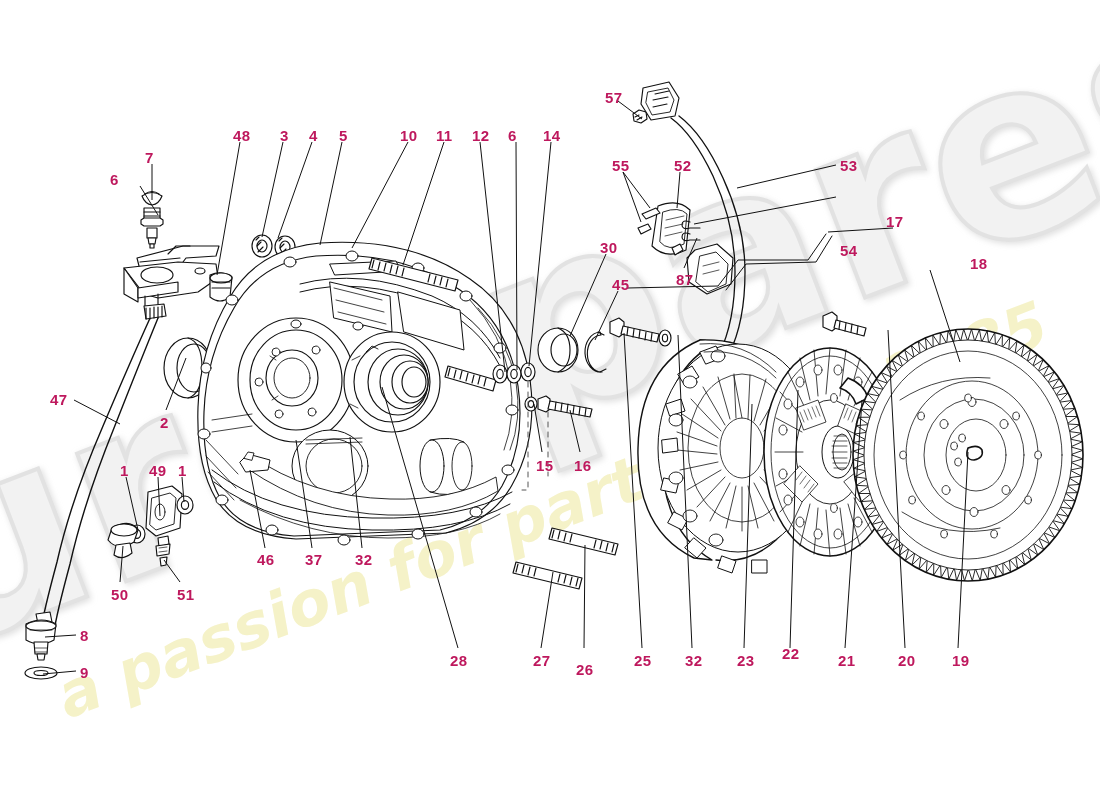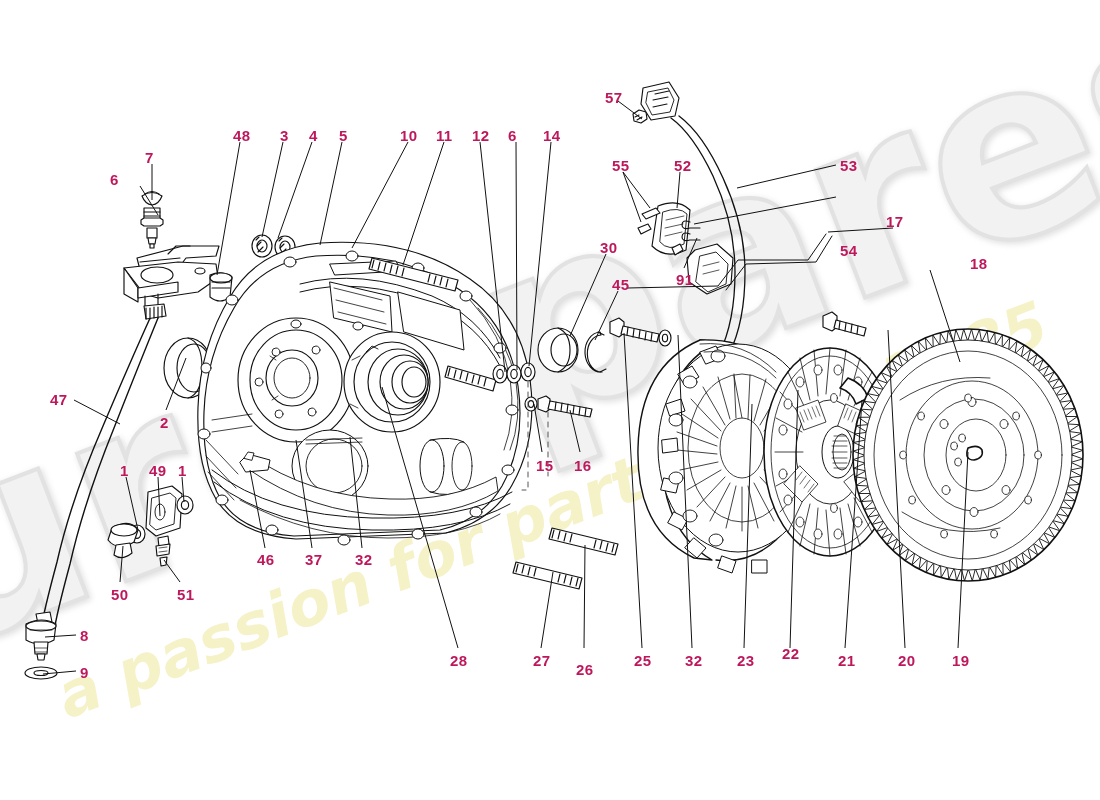--- a/index.html
+++ b/index.html
@@ -552,21 +552,21 @@
       <div class="lbl" style="left: 400px; top: 128px;">10</div>
       <div class="lbl" style="left: 436px; top: 128px;">11</div>
       <div class="lbl" style="left: 472px; top: 128px;">12</div>
       <div class="lbl" style="left: 508px; top: 128px;">6</div>
       <div class="lbl" style="left: 543px; top: 128px;">14</div>
       <div class="lbl" style="left: 605px; top: 90px;">57</div>
       <div class="lbl" style="left: 612px; top: 158px;">55</div>
       <div class="lbl" style="left: 674px; top: 158px;">52</div>
       <div class="lbl" style="left: 840px; top: 158px;">53</div>
       <div class="lbl" style="left: 840px; top: 205px; margin-top: 38px;">54</div>
-      <div class="lbl" style="left: 676px; top: 272px;">91</div>
+      <div class="lbl" style="left: 676px; top: 272px;">87</div>
       <div class="lbl" style="left: 600px; top: 240px;">30</div>
       <div class="lbl" style="left: 612px; top: 277px;">45</div>
       <div class="lbl" style="left: 886px; top: 214px;">17</div>
       <div class="lbl" style="left: 922px; top: 256px; margin-left: 48px;">18</div>
       <div class="lbl" style="left: 160px; top: 415px;">2</div>
       <div class="lbl" style="left: 50px; top: 392px;">47</div>
       <div class="lbl" style="left: 120px; top: 463px;">1</div>
       <div class="lbl" style="left: 149px; top: 463px;">49</div>
       <div class="lbl" style="left: 178px; top: 463px;">1</div>
       <div class="lbl" style="left: 111px; top: 587px;">50</div>

